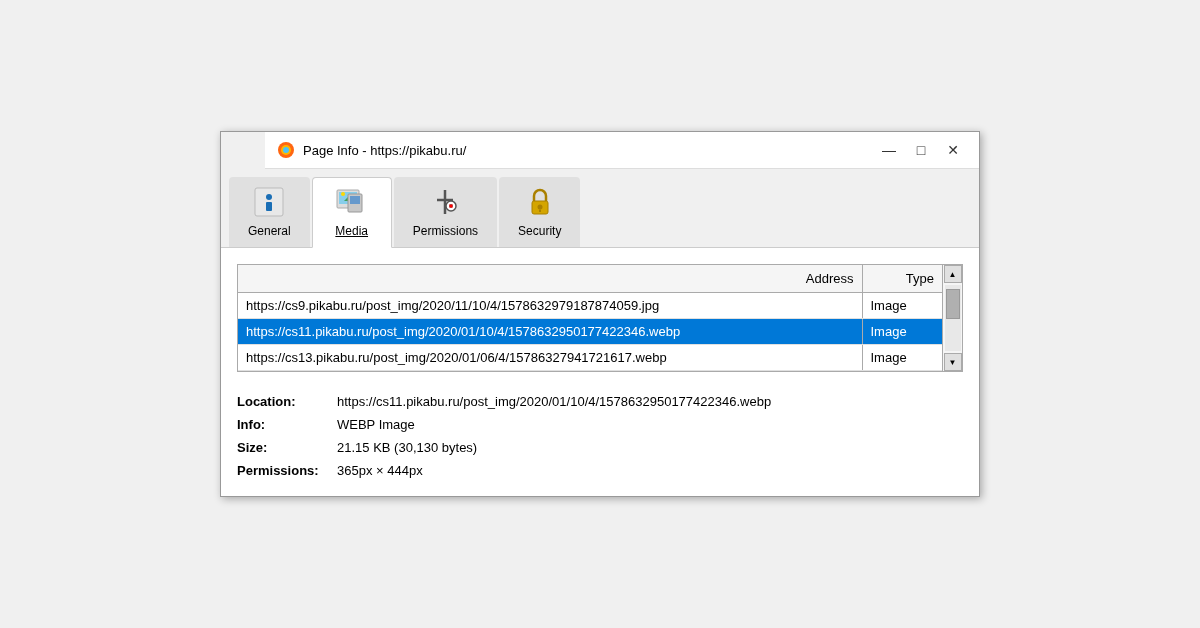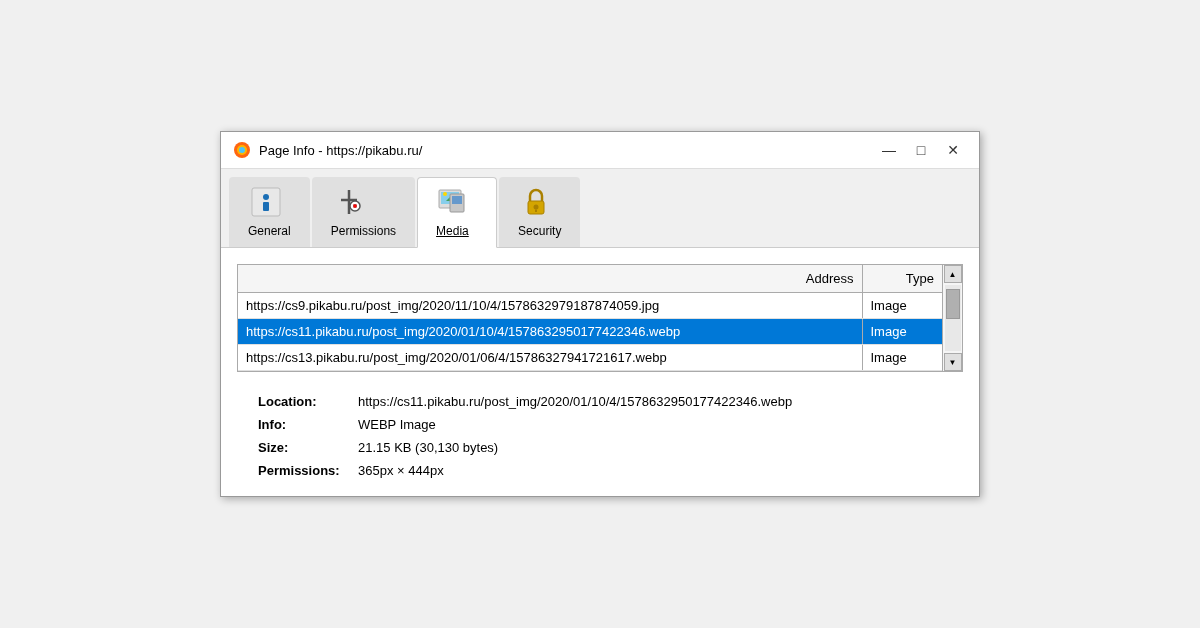--- a/index.html
+++ b/index.html
@@ -19,20 +19,21 @@
       border: 1px solid #999;
       box-shadow: 2px 2px 8px rgba(0,0,0,0.3);
     }
     .title-bar {
       background: #fff;
       display: flex;
       align-items: center;
       justify-content: space-between;
       padding: 8px 12px;
       border-bottom: 1px solid #ddd;
+      margin-left: 44px;
     }
     .title-bar-left {
       display: flex;
       align-items: center;
       gap: 8px;
     }
     .title-bar-title {
       font-size: 13px;
       font-weight: normal;
       color: #000;
@@ -58,20 +59,21 @@
     .tabs {
       display: flex;
       background: #f0f0f0;
       padding: 8px 8px 0 8px;
       border-bottom: 1px solid #ccc;
       gap: 2px;
     }
     .tab {
       display: flex;
       flex-direction: column;
+      align-items: center;
       padding: 6px 18px 8px 18px;
       cursor: pointer;
       border: 1px solid transparent;
       background: #e0e0e0;
       min-width: 80px;
       border-radius: 4px 4px 0 0;
     }
     .tab.active {
       background: #fff;
       border: 1px solid #ccc;
@@ -176,21 +178,20 @@
       top: 4px;
       left: 1px;
     }
 
     
     .details {
       display: grid;
       grid-template-columns: 100px 1fr;
       gap: 4px 0;
       padding-top: 4px;
-      margin-left: 21px;
     }
     .detail-label {
       font-weight: bold;
       color: #000;
       padding: 2px 0;
     }
     .detail-value {
       color: #000;
       padding: 2px 0;
     }
@@ -227,49 +228,49 @@
 
     <div class="tab">
       <div class="tab-icon">
         <svg width="32" height="32" viewBox="0 0 32 32">
           <rect x="2" y="2" width="28" height="28" rx="2" fill="#e8e8e8" stroke="#bbb" stroke-width="1"></rect>
           <circle cx="16" cy="11" r="3" fill="#1a6eb5"></circle>
           <rect x="13" y="16" width="6" height="9" rx="1" fill="#1a6eb5"></rect>
         </svg>
       </div>
       <span class="tab-label">General</span>
+    </div>
+
+    <div class="tab active">
+      <div class="tab-icon">
+        <svg width="32" height="32" viewBox="0 0 32 32">
+          <rect x="1" y="4" width="22" height="18" rx="1" fill="#ddd" stroke="#aaa" stroke-width="1"></rect>
+          <rect x="3" y="6" width="18" height="12" fill="#87CEEB"></rect>
+          <polygon points="8,15 14,9 20,15" fill="#228B22" opacity="0.7"></polygon>
+          <circle cx="7" cy="8" r="2" fill="#FFD700"></circle>
+          <rect x="12" y="8" width="14" height="18" rx="1" fill="#c8c8c8" stroke="#999" stroke-width="1"></rect>
+          <rect x="14" y="10" width="10" height="8" fill="#6699cc"></rect>
+        </svg>
+      </div>
+      <span class="tab-label">Media</span>
     </div>
 
     <div class="tab">
       <div class="tab-icon">
         <svg width="32" height="32" viewBox="0 0 32 32">
           <line x1="16" y1="4" x2="16" y2="28" stroke="#555" stroke-width="2.5"></line>
           <line x1="8" y1="14" x2="24" y2="14" stroke="#555" stroke-width="2.5"></line>
           <circle cx="22" cy="20" r="5" fill="white" stroke="#555" stroke-width="1.5"></circle>
           <line x1="20" y1="20" x2="24" y2="20" stroke="#555" stroke-width="1.5"></line>
           <line x1="22" y1="18" x2="22" y2="22" stroke="#555" stroke-width="1.5"></line>
           <line x1="20.5" y1="18.5" x2="23.5" y2="21.5" stroke="red" stroke-width="1.5"></line>
           <line x1="23.5" y1="18.5" x2="20.5" y2="21.5" stroke="red" stroke-width="1.5"></line>
         </svg>
       </div>
       <span class="tab-label">Permissions</span>
-    </div>
-
-    <div class="tab active">
-      <div class="tab-icon">
-        <svg width="32" height="32" viewBox="0 0 32 32">
-          <rect x="1" y="4" width="22" height="18" rx="1" fill="#ddd" stroke="#aaa" stroke-width="1"></rect>
-          <rect x="3" y="6" width="18" height="12" fill="#87CEEB"></rect>
-          <polygon points="8,15 14,9 20,15" fill="#228B22" opacity="0.7"></polygon>
-          <circle cx="7" cy="8" r="2" fill="#FFD700"></circle>
-          <rect x="12" y="8" width="14" height="18" rx="1" fill="#c8c8c8" stroke="#999" stroke-width="1"></rect>
-          <rect x="14" y="10" width="10" height="8" fill="#6699cc"></rect>
-        </svg>
-      </div>
-      <span class="tab-label">Media</span>
     </div>
 
     <div class="tab">
       <div class="tab-icon">
         <svg width="32" height="32" viewBox="0 0 32 32">
           <rect x="8" y="15" width="16" height="13" rx="2" fill="#D4A500" stroke="#AA8000" stroke-width="1"></rect>
           <path d="M10 15 V10 A6 6 0 0 1 22 10 V15" fill="none" stroke="#AA8000" stroke-width="2.5"></path>
           <circle cx="16" cy="21" r="2.5" fill="#AA8000"></circle>
           <line x1="16" y1="23.5" x2="16" y2="26" stroke="#AA8000" stroke-width="2"></line>
         </svg>

